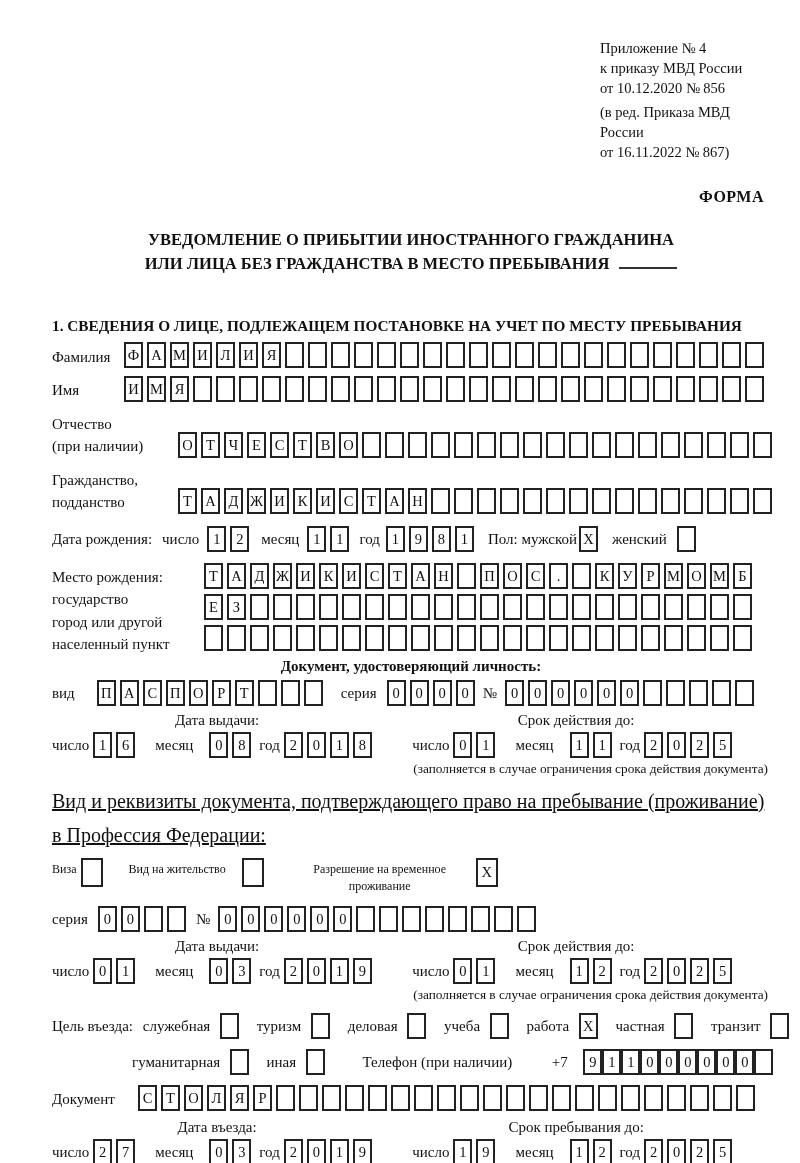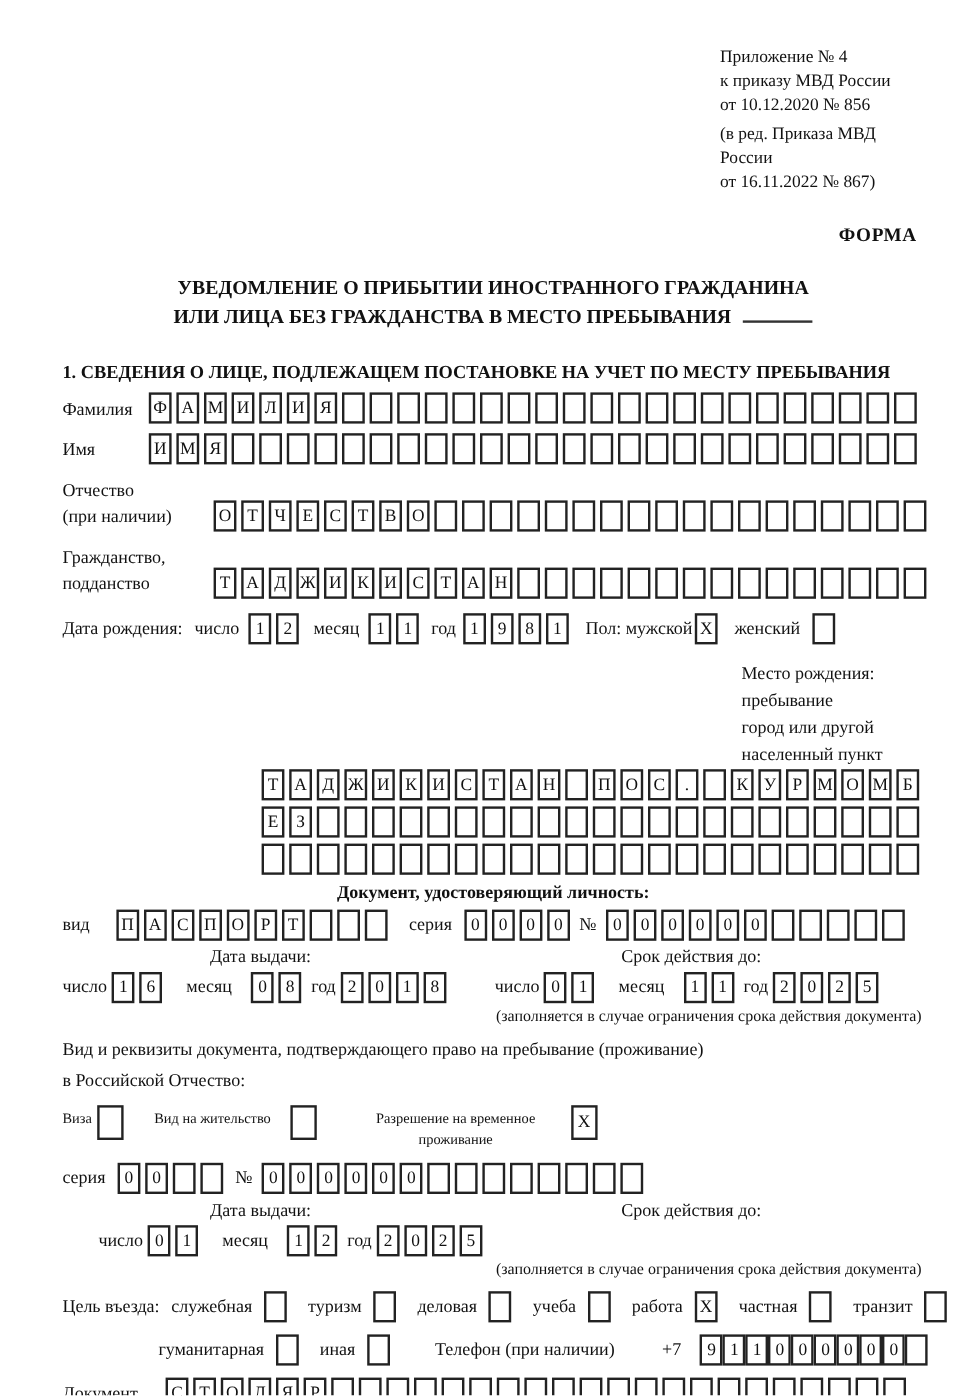--- a/index.html
+++ b/index.html
@@ -13,21 +13,21 @@
     padding:38px 30px 20px 52px;
     overflow:hidden;
   }
   
   .legal-ref{margin-left:548px;font-size:14.5px;line-height:1.38;}
   .legal-ref .grp2{margin-top:4px;}
   .forma{ text-align:right;padding-right:6px;font-weight:bold;font-size:16px;margin-top:26px;letter-spacing:.5px;}
   
   .title{margin-top:22px;text-align:center;font-weight:bold;font-size:16.5px;line-height:1.45;}
   .blankline{display:inline-block;width:58px;border-bottom:2px solid #333;height:12px;margin-left:10px;}
-  .sec-heading{margin-top:26px;font-weight:bold;font-size:15.3px;}
+  .sec-heading{margin-top:41px;font-weight:bold;font-size:15.3px;}
   
   .frow{display:flex;align-items:flex-end;margin-top:7px;}
   .lbl{font-size:15px;padding-top:4px;line-height:1.5;flex:0 0 auto;}
   .w72{width:72px;}
   .w126{width:126px;}
   .w152{width:152px;}
   .w86{width:86px;}
   .cellsline{white-space:nowrap;line-height:0;padding-top:0;}
   .cell{
     display:inline-block;box-sizing:border-box;
@@ -43,21 +43,21 @@
   .gap8{display:inline-block;width:8px;}
   
   .dhead{display:flex;font-size:15px;margin-top:10px;}
   .dhead .dh-l{flex:0 0 46%;text-align:center;}
   .dhead .dh-r{flex:0 0 54%;text-align:center;}
   .drow{display:flex;margin-top:3px;line-height:0;align-items:flex-end;}
   .drow .d-l{flex:0 0 46%;}
   .drow .d-r{flex:0 0 54%;padding-left:30px;box-sizing:border-box;}
   .footnote{font-size:13.3px;text-align:right;margin-top:3px;padding-right:2px;}
   .center-bold{text-align:center;font-weight:bold;font-size:15px;margin-top:10px;}
-  .plain{font-size:15px;margin-top:9px;line-height:1.5;}
+  .plain{font-size:20px;margin-top:9px;line-height:1.5;text-decoration:underline;}
   
   .optrow{display:flex;margin-top:8px;align-items:flex-start;}
   .opt{display:flex;align-items:flex-start;margin-right:14px;}
   .opt .optlbl{font-size:12px;line-height:1.4;padding-top:3px;margin-right:8px;}
   .opt .wrap150{width:158px;text-align:center;}
   .opt .cell{width:22px;height:29px;line-height:25px;}
   
   .purp{margin-top:10px;font-size:15px;line-height:0;white-space:nowrap;}
   .purp .inlbl{margin-right:6px;}
   .purp .cell{margin-right:0;}
@@ -122,24 +122,24 @@
     <span class="inlbl" style="margin:0 8px 0 8px;">месяц</span>
     <span class="cellsline"><span class="cell">1</span><span class="cell">1</span></span>
     <span class="inlbl" style="margin:0 6px 0 6px;">год</span>
     <span class="cellsline"><span class="cell">1</span><span class="cell">9</span><span class="cell">8</span><span class="cell">1</span></span>
     <span class="inlbl" style="margin:0 2px 0 10px;">Пол: мужской</span>
     <span class="cellsline"><span class="cell">X</span></span>
     <span class="inlbl" style="margin:0 10px 0 10px;">женский</span>
     <span class="cellsline"><span class="cell"></span></span>
   </div>
 
-  <div class="frow" style="margin-top:10px;flex-direction:column;">
+  <div class="frow" style="margin-top:10px;">
     <div class="lbl w152">
       <div>Место рождения:</div>
-      <div>пребывание</div>
+      <div>государство</div>
       <div>город или другой</div>
       <div>населенный пункт</div>
     </div>
     <div class="stack">
       <div class="cellsline"><span class="cell">Т</span><span class="cell">А</span><span class="cell">Д</span><span class="cell">Ж</span><span class="cell">И</span><span class="cell">К</span><span class="cell">И</span><span class="cell">С</span><span class="cell">Т</span><span class="cell">А</span><span class="cell">Н</span><span class="cell"></span><span class="cell">П</span><span class="cell">О</span><span class="cell">С</span><span class="cell">.</span><span class="cell"></span><span class="cell">К</span><span class="cell">У</span><span class="cell">Р</span><span class="cell">М</span><span class="cell">О</span><span class="cell">М</span><span class="cell">Б</span></div>
       <div class="cellsline"><span class="cell">Е</span><span class="cell">З</span><span class="cell"></span><span class="cell"></span><span class="cell"></span><span class="cell"></span><span class="cell"></span><span class="cell"></span><span class="cell"></span><span class="cell"></span><span class="cell"></span><span class="cell"></span><span class="cell"></span><span class="cell"></span><span class="cell"></span><span class="cell"></span><span class="cell"></span><span class="cell"></span><span class="cell"></span><span class="cell"></span><span class="cell"></span><span class="cell"></span><span class="cell"></span><span class="cell"></span></div>
       <div class="cellsline"><span class="cell"></span><span class="cell"></span><span class="cell"></span><span class="cell"></span><span class="cell"></span><span class="cell"></span><span class="cell"></span><span class="cell"></span><span class="cell"></span><span class="cell"></span><span class="cell"></span><span class="cell"></span><span class="cell"></span><span class="cell"></span><span class="cell"></span><span class="cell"></span><span class="cell"></span><span class="cell"></span><span class="cell"></span><span class="cell"></span><span class="cell"></span><span class="cell"></span><span class="cell"></span><span class="cell"></span></div>
     </div>
   </div>
 
@@ -176,21 +176,21 @@
       <span class="inlbl">месяц</span>
       <span class="gap8"></span>
       <span class="cellsline"><span class="cell">1</span><span class="cell">1</span></span>
       <span class="inlbl">год</span>
       <span class="cellsline"><span class="cell">2</span><span class="cell">0</span><span class="cell">2</span><span class="cell">5</span></span>
     </span>
   </div>
   <div class="footnote">(заполняется в случае ограничения срока действия документа)</div>
 
   <div class="plain">Вид и реквизиты документа, подтверждающего право на пребывание (проживание)</div>
-  <div class="plain" style="margin-top:4px;">в Российской Отчество:</div>
+  <div class="plain" style="margin-top:4px;">в Профессия Федерации:</div>
 
   <div class="optrow">
     <span class="opt">
       <span class="optlbl" style="margin-right:4px;">Виза</span>
       <span class="cellsline"><span class="cell"></span></span>
     </span>
     <span class="opt" style="margin-left:8px;">
       <span class="optlbl" style="margin-right:16px;">Вид на жительство</span>
       <span class="cellsline"><span class="cell"></span></span>
     </span>
@@ -205,20 +205,30 @@
     <span class="cellsline"><span class="cell">0</span><span class="cell">0</span><span class="cell"></span><span class="cell"></span></span>
     <span class="inlbl" style="margin:0 8px 0 6px;">№</span>
     <span class="cellsline"><span class="cell">0</span><span class="cell">0</span><span class="cell">0</span><span class="cell">0</span><span class="cell">0</span><span class="cell">0</span><span class="cell"></span><span class="cell"></span><span class="cell"></span><span class="cell"></span><span class="cell"></span><span class="cell"></span><span class="cell"></span><span class="cell"></span></span>
   </div>
 
   <div class="dhead" style="margin-top:6px;">
     <span class="dh-l">Дата выдачи:</span>
     <span class="dh-r">Срок действия до:</span>
   </div>
   <div class="drow">
+    <span class="d-l">
+      <span class="inlbl">число</span>
+      <span class="cellsline"><span class="cell">0</span><span class="cell">1</span></span>
+      <span class="gap8"></span>
+      <span class="inlbl">месяц</span>
+      <span class="gap8"></span>
+      <span class="cellsline"><span class="cell">0</span><span class="cell">3</span></span>
+      <span class="inlbl">год</span>
+      <span class="cellsline"><span class="cell">2</span><span class="cell">0</span><span class="cell">1</span><span class="cell">9</span></span>
+    </span>
     <span class="d-r">
       <span class="inlbl">число</span>
       <span class="cellsline"><span class="cell">0</span><span class="cell">1</span></span>
       <span class="gap8"></span>
       <span class="inlbl">месяц</span>
       <span class="gap8"></span>
       <span class="cellsline"><span class="cell">1</span><span class="cell">2</span></span>
       <span class="inlbl">год</span>
       <span class="cellsline"><span class="cell">2</span><span class="cell">0</span><span class="cell">2</span><span class="cell">5</span></span>
     </span>

